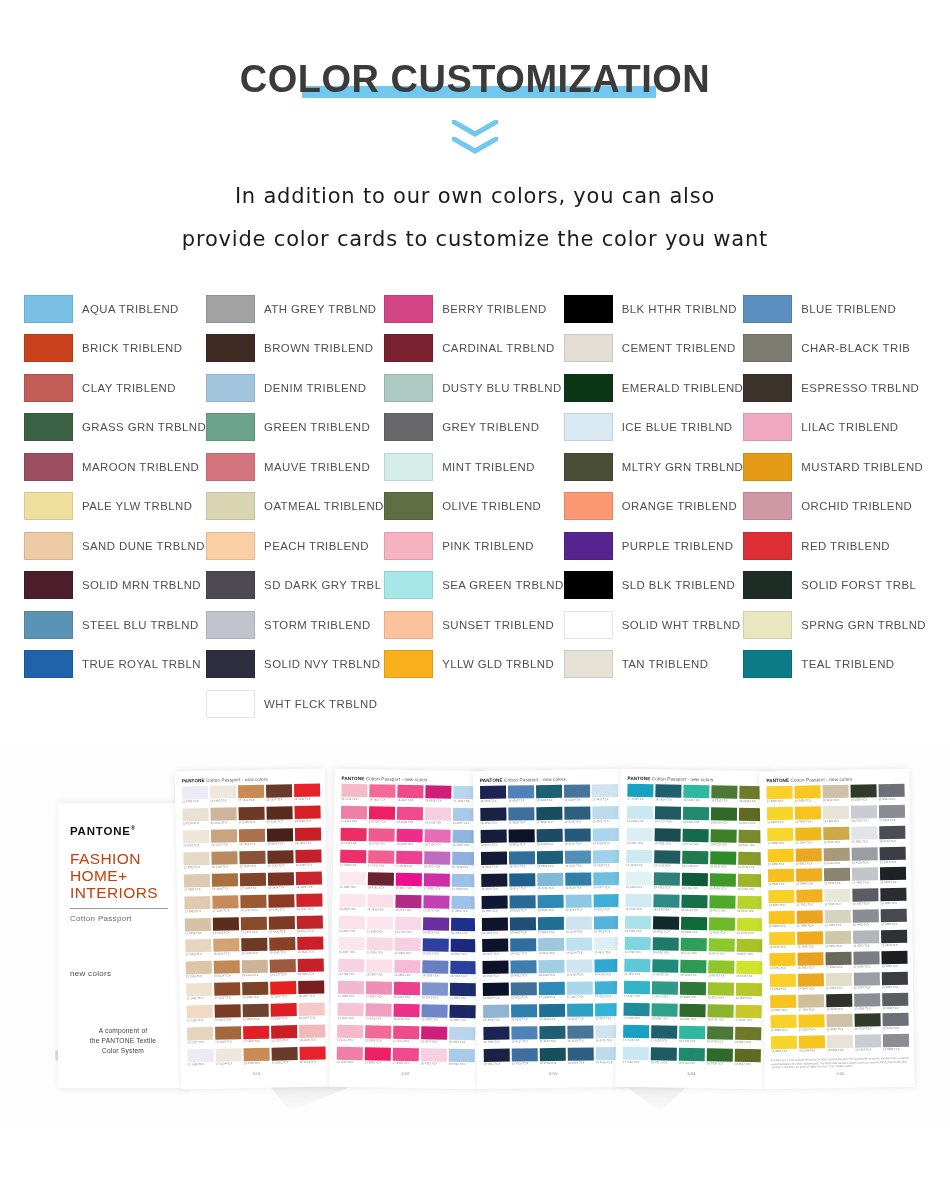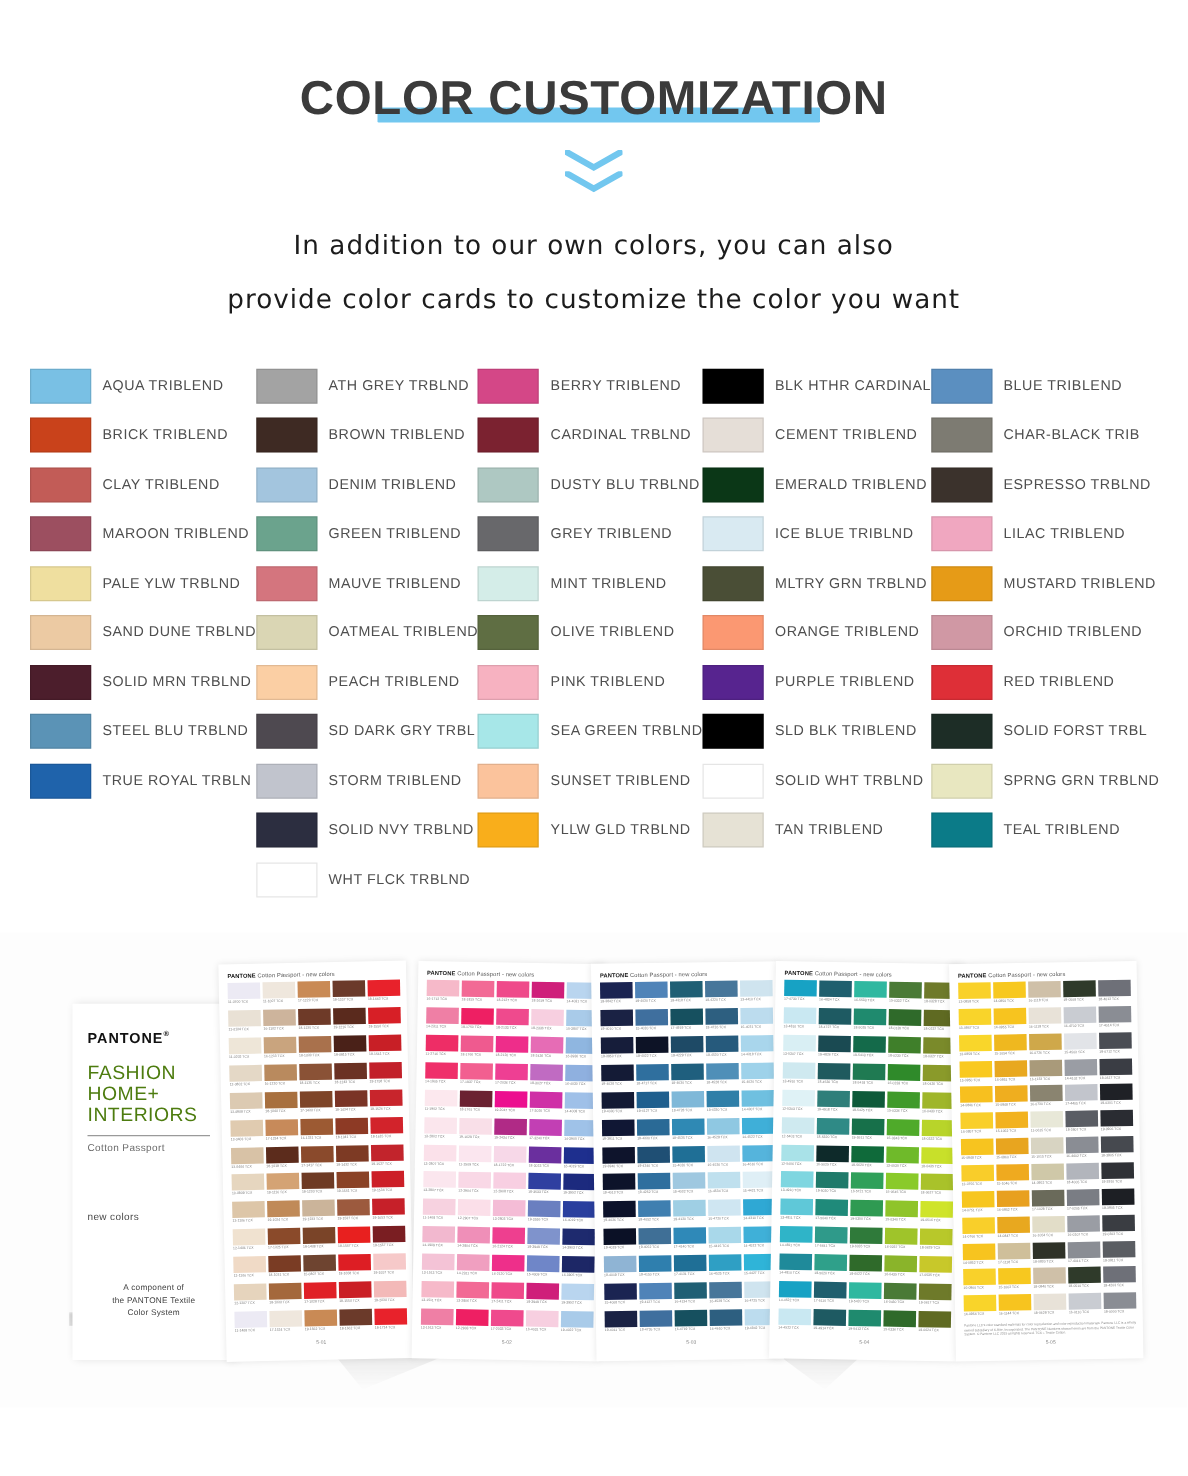--- a/index.html
+++ b/index.html
@@ -151,21 +151,21 @@
     font-size: 11.5px;
     font-weight: bold;
     letter-spacing: 0.8px;
     color: #111;
     margin-bottom: 13px;
   }
   .pantone-logo sup { font-size: 6px; vertical-align: super; }
   .cover-fhi {
     font-size: 15.5px;
     line-height: 17px;
-    color: #4d7c0f;
+    color: #c2410c;
     letter-spacing: 0.4px;
     font-family: "Liberation Sans", sans-serif;
   }
   .cover-rule {
     border-top: 1px solid #9a9a9a;
     margin: 7px 0 5px 0;
     width: 92%;
   }
   .cover-sub {
     font-size: 8px;
@@ -279,20 +279,24 @@
         </div>
         <div class="swatch-item">
           <div class="swatch-chip" style="background: rgb(201, 66, 27);"></div>
           <div class="swatch-label">BRICK TRIBLEND</div>
         </div>
         <div class="swatch-item">
           <div class="swatch-chip" style="background: rgb(194, 92, 87);"></div>
           <div class="swatch-label">CLAY TRIBLEND</div>
         </div>
         <div class="swatch-item">
+          <div class="swatch-chip" style="background: rgb(59, 98, 68);"></div>
+          <div class="swatch-label">GRASS GRN TRBLND</div>
+        </div>
+        <div class="swatch-item">
           <div class="swatch-chip" style="background: rgb(156, 79, 96);"></div>
           <div class="swatch-label">MAROON TRIBLEND</div>
         </div>
         <div class="swatch-item">
           <div class="swatch-chip" style="background: rgb(239, 223, 159);"></div>
           <div class="swatch-label">PALE YLW TRBLND</div>
         </div>
         <div class="swatch-item">
           <div class="swatch-chip" style="background: rgb(236, 202, 163);"></div>
           <div class="swatch-label">SAND DUNE TRBLND</div>
@@ -394,21 +398,21 @@
           <div class="swatch-label">SUNSET TRIBLEND</div>
         </div>
         <div class="swatch-item">
           <div class="swatch-chip" style="background: rgb(249, 174, 27);"></div>
           <div class="swatch-label">YLLW GLD TRBLND</div>
         </div>
       </div>
       <div class="swatch-col">
         <div class="swatch-item">
           <div class="swatch-chip" style="background: rgb(0, 0, 0);"></div>
-          <div class="swatch-label">BLK HTHR CARDINAL</div>
+          <div class="swatch-label">BLK HTHR TRIBLND</div>
         </div>
         <div class="swatch-item">
           <div class="swatch-chip" style="background: rgb(229, 222, 215);"></div>
           <div class="swatch-label">CEMENT TRIBLEND</div>
         </div>
         <div class="swatch-item">
           <div class="swatch-chip" style="background: rgb(11, 55, 23);"></div>
           <div class="swatch-label">EMERALD TRIBLEND</div>
         </div>
         <div class="swatch-item">

